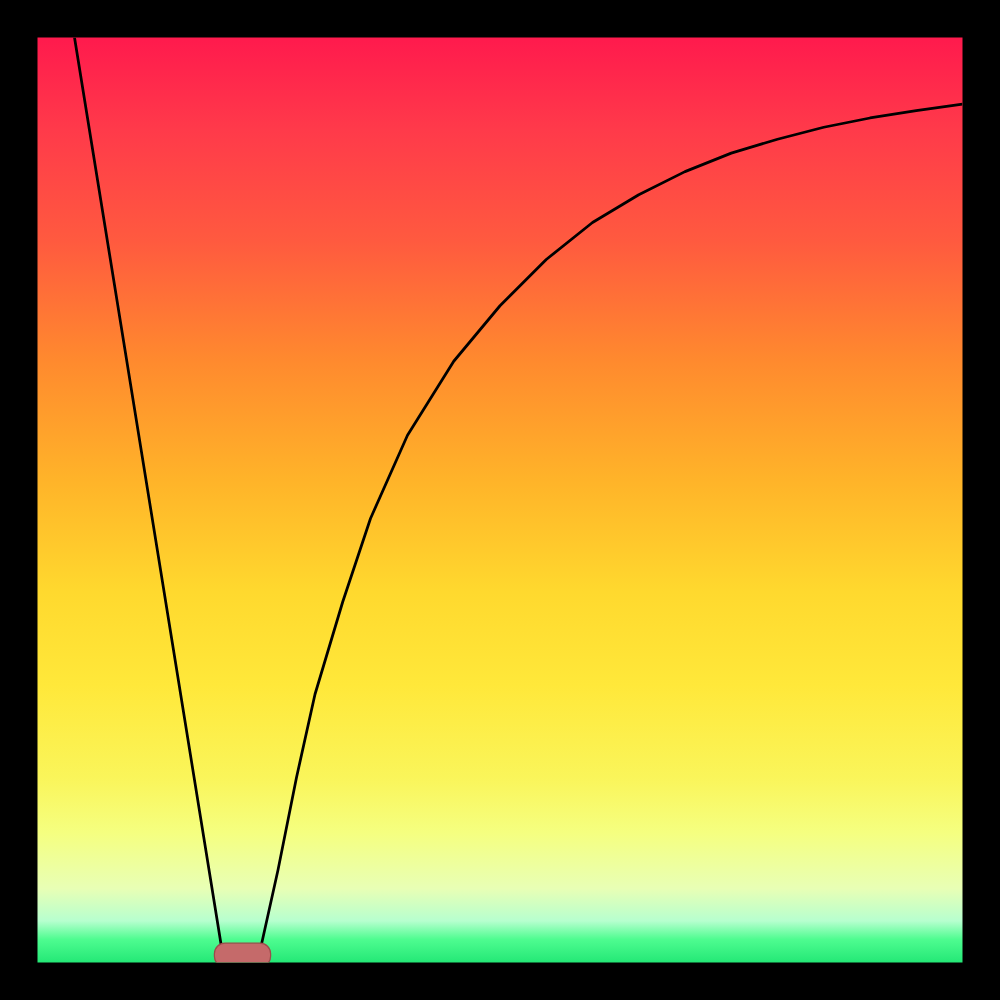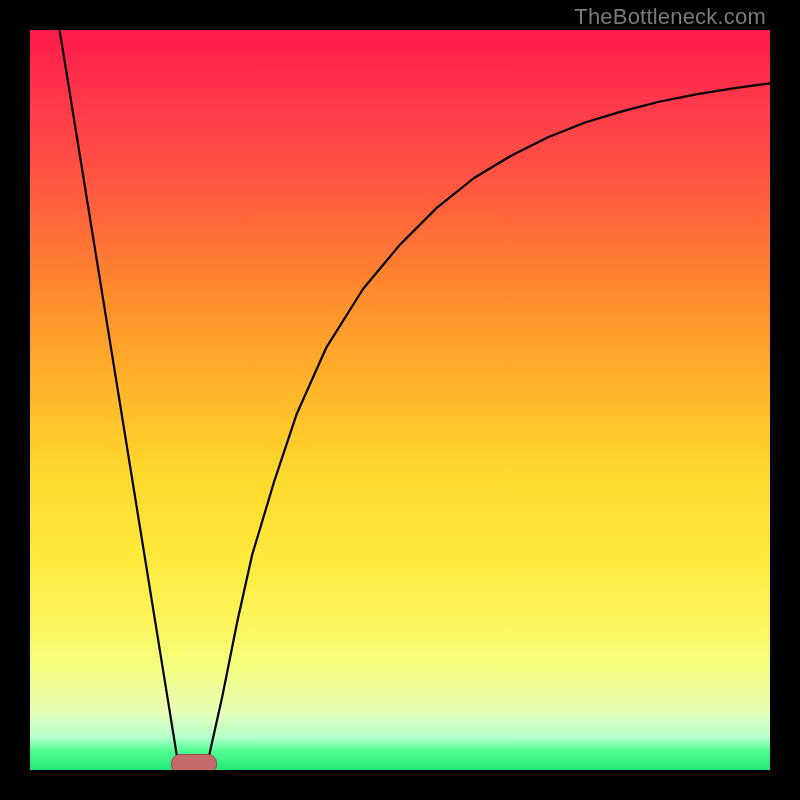--- a/index.html
+++ b/index.html
@@ -97,15 +97,14 @@
                L 629 71.78
                L 666 64.38
                L 703 58.46
                L 740 53.28" stroke="#000" stroke-width="2.2" fill="none" stroke-linecap="round" stroke-linejoin="round"></path>
     </svg>
 
     <div class="marker" style="left:140.8px; top:724.34px;"></div>
 
   </div>
 
-  <div class="watermark">TheBottleneck.com</div>
 
 </div>
 
 </body></html>

